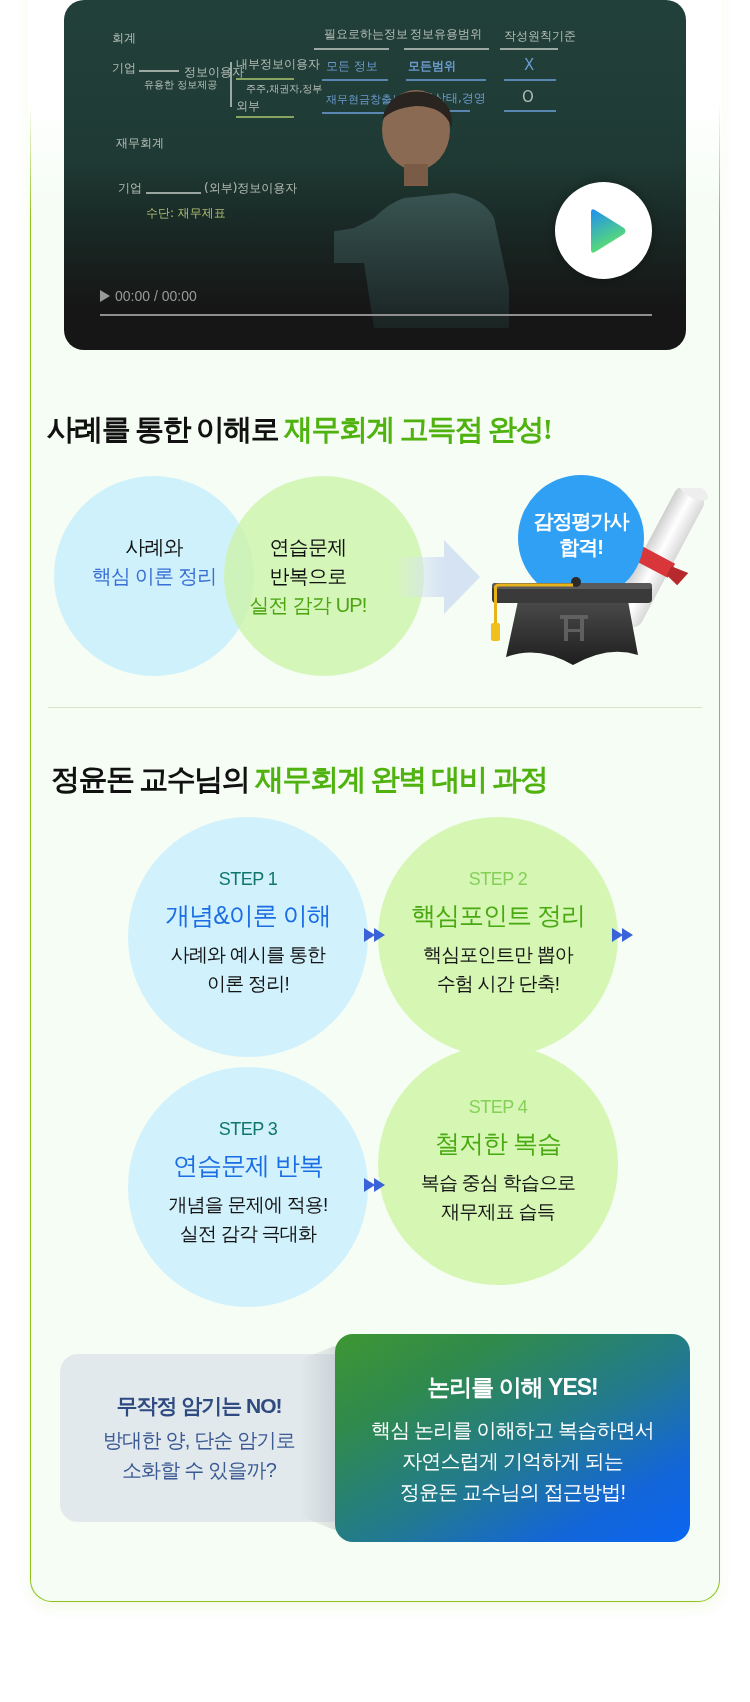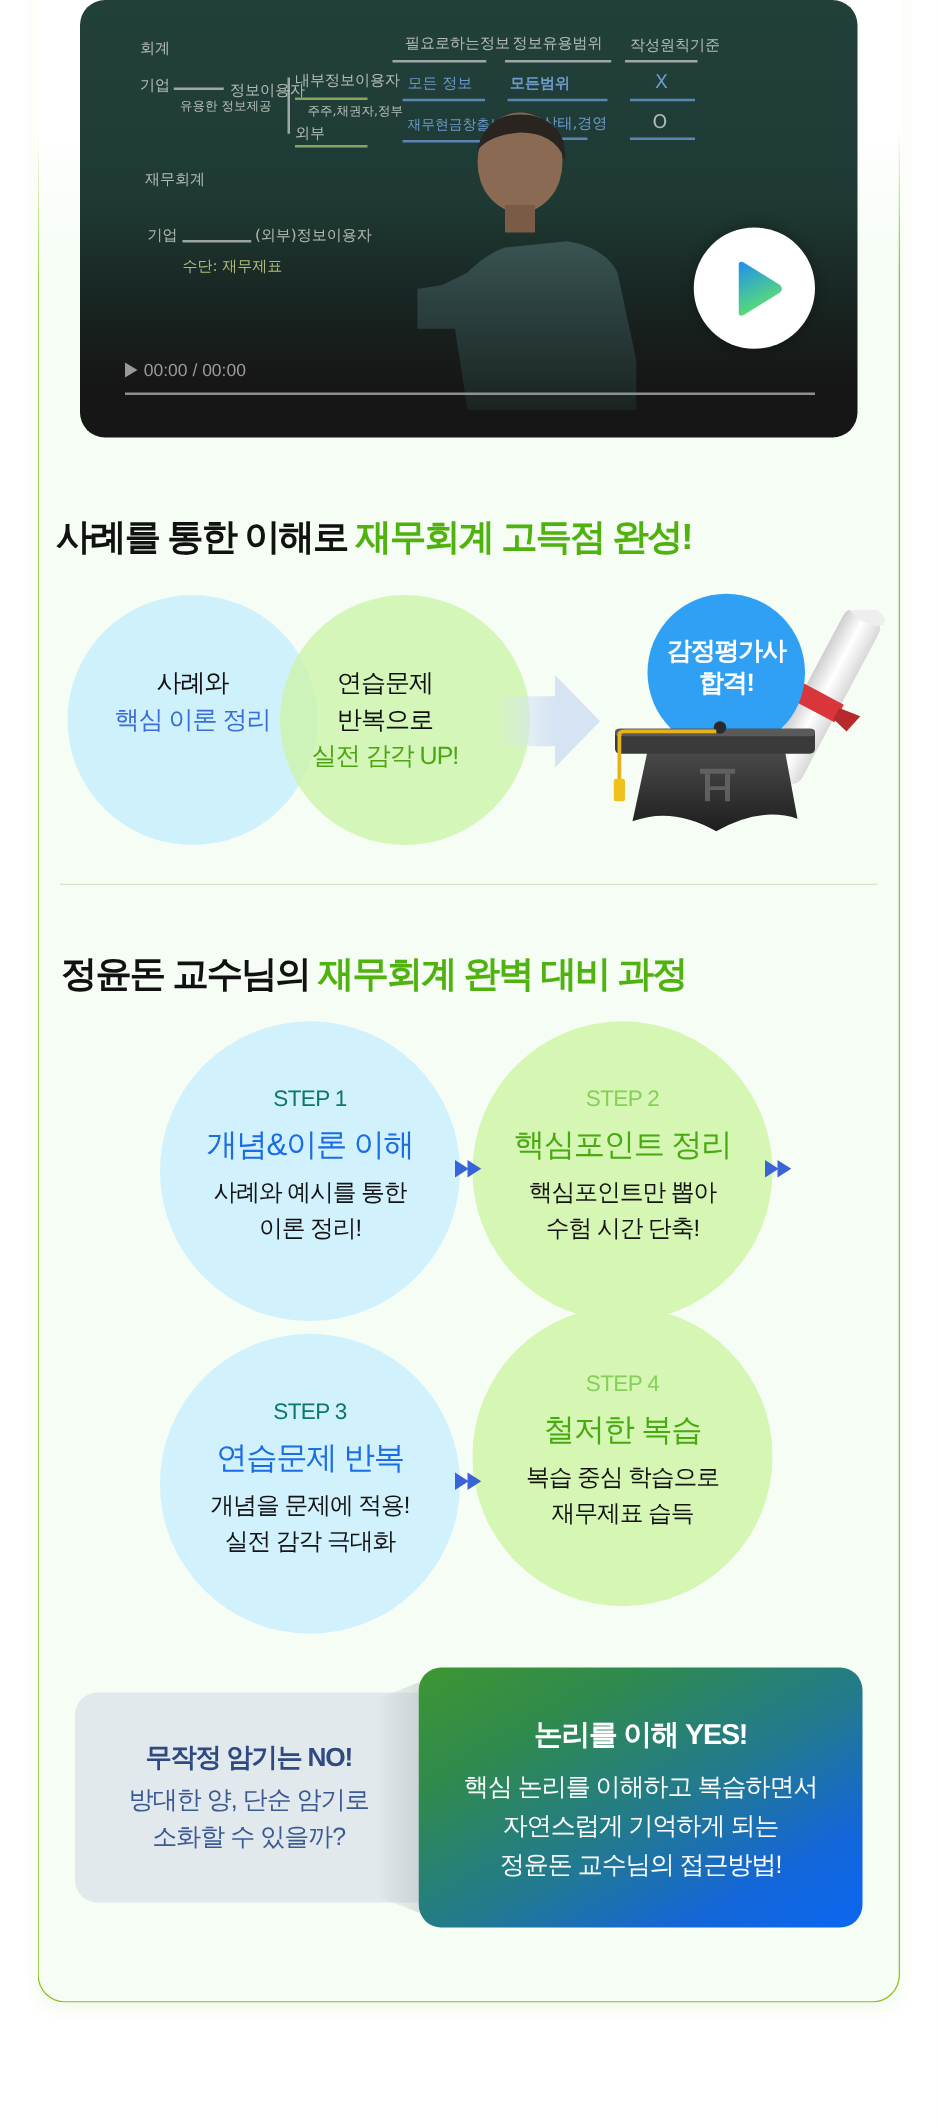--- a/index.html
+++ b/index.html
@@ -37,21 +37,21 @@
     background: #ffffff; box-shadow: 0 0 10px rgba(0,0,0,0.3);
   }
   .play-big svg { position: absolute; left: 32px; top: 26px; }
   .vctrl { position: absolute; left: 36px; top: 288px; display: flex; align-items: center; gap: 5px; color: #9a9a9a; font-size: 14px; font-family: "Liberation Sans", sans-serif; }
   .vctrl .tri { width: 0; height: 0; border-left: 10px solid #9a9a9a; border-top: 6px solid transparent; border-bottom: 6px solid transparent; }
   .vprogress { position: absolute; left: 36px; top: 314px; width: 552px; height: 2px; background: #8f8f8f; }
 
   
   .heading {
     position: absolute; left: 0; width: 598px; text-align: center;
-    font-family: Liberation Sans, sans-serif; font-weight: 700; font-size: 29px; letter-spacing: -1.5px; color: #111111;
+    font-family: Liberation Serif, serif; font-weight: 700; font-size: 29px; letter-spacing: -1.5px; color: #111111;
   }
   .heading .hl { color: #4fb20f; }
 
   
   .c1 { position: absolute; left: 54px; top: 476px; width: 200px; height: 200px; border-radius: 50%; background: rgba(200,238,252,0.85); }
   .c2 { position: absolute; left: 224px; top: 476px; width: 200px; height: 200px; border-radius: 50%; background: rgba(205,244,170,0.80); }
   .ctext {
     position: absolute; width: 200px; text-align: center; font-family: "Liberation Sans", sans-serif;
     font-size: 20px; line-height: 29px; color: #111; letter-spacing: -0.8px;
   }

